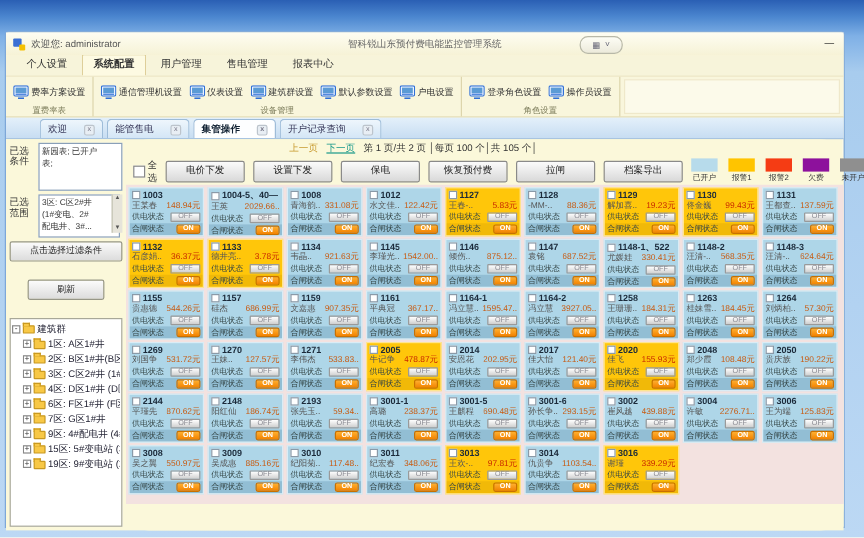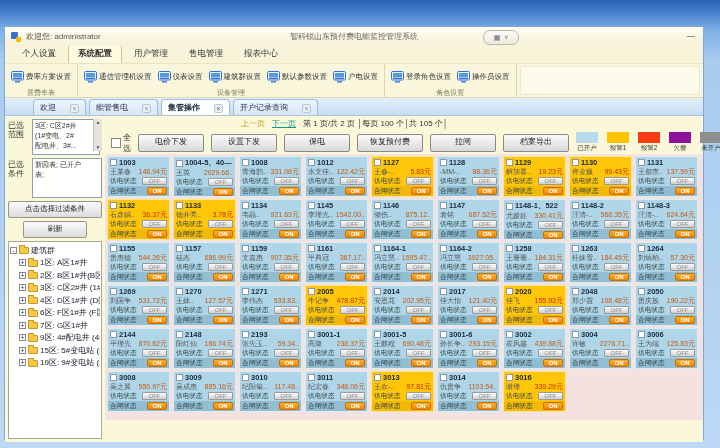--- a/index.html
+++ b/index.html
@@ -41,21 +41,21 @@
   .bodyrow{display:flex;height:326px;}
   .sidebar{width:100px;flex:none;padding:3px 3px;box-sizing:border-box;display:flex;flex-direction:column;gap:3px;background:#fbf8da;}
   .srow{display:flex;gap:2px;}
   .slabel{width:22px;font-size:8px;color:#333;line-height:1.15;padding-top:2px;flex:none;}
   .sbox{flex:1;background:#fff;border:1px solid #8aa0b8;font-size:7px;padding:1px 9px 1px 2px;position:relative;white-space:pre-line;color:#333;overflow:hidden;}
   .listbox{height:32px;}
   .condbox{height:36px;}
   .sb{position:absolute;right:0;top:0;bottom:0;width:8px;background:#e6e4da;border-left:1px solid #c4c4b4;
     display:flex;flex-direction:column;justify-content:space-between;font-size:5px;color:#555;text-align:center;line-height:7px;}
   .sbtn{height:15px;font-size:7.5px;background:linear-gradient(#fbfbfb,#dcdcdc);border:1px solid #979787;border-radius:2px;color:#222;text-align:center;line-height:13px;}
-  .refresh{width:62px;margin:0 auto;}
+  .refresh{width:62px;margin:12px auto;}
   .treebox{flex:1;background:#fff;border:1px solid #a8a898;font-size:8px;padding:2px 1px;overflow:hidden;}
   .titem{display:flex;align-items:center;gap:2px;height:12.5px;white-space:nowrap;color:#223;overflow:hidden;}
   .titem.child{margin-left:9px;}
   .texp{width:7px;height:7px;border:1px solid #888;background:#fff;font-size:7px;line-height:5px;text-align:center;color:#333;flex:none;box-sizing:border-box;}
   .tfold{width:10px;height:7px;background:#f8c846;border:1px solid #c89820;border-radius:1px;position:relative;flex:none;box-sizing:border-box;margin-top:1px;}
   .tfold::before{content:"";position:absolute;top:-3px;left:-1px;width:4px;height:2px;background:#f8c846;border:1px solid #c89820;border-bottom:none;}
   
   .main{flex:1;display:flex;flex-direction:column;background:#fbf8da;min-width:0;border-radius:19px;}
   .toolrow1{height:15px;display:flex;align-items:center;gap:7px;padding-left:136px;font-size:8px;color:#333;}
   .link-prev{color:#c89a30;}
@@ -240,35 +240,35 @@
         <span class="dtab">
           <span>开户记录查询</span>
           <span class="x">x</span>
         </span>
       </div>
 
     <div class="bodyrow">
 
       <div class="sidebar">
         <div class="srow">
+          <span class="slabel">已选条件</span>
+          <div class="sbox condbox">新园表; 已开户
+表;</div>
+        </div>
+        <div class="srow">
           <span class="slabel">已选范围</span>
           <div class="sbox listbox">3区: C区2#井
 (1#变电、2#
 配电井、3#...</div>
           <div style="position:relative;width:0;">
             <div class="sb" style="position:absolute;right:0;top:0;height:32px;">
               <span>▲</span>
               <span>▼</span>
             </div>
           </div>
-        </div>
-        <div class="srow">
-          <span class="slabel">已选条件</span>
-          <div class="sbox condbox">新园表; 已开户
-表;</div>
         </div>
         <div class="sbtn">点击选择过滤条件</div>
         <div class="sbtn refresh">刷新</div>
         <div class="treebox">
           <div class="titem">
             <span class="texp">-</span>
             <span class="tfold"></span>
             <span>建筑群</span>
           </div>
           <div>

